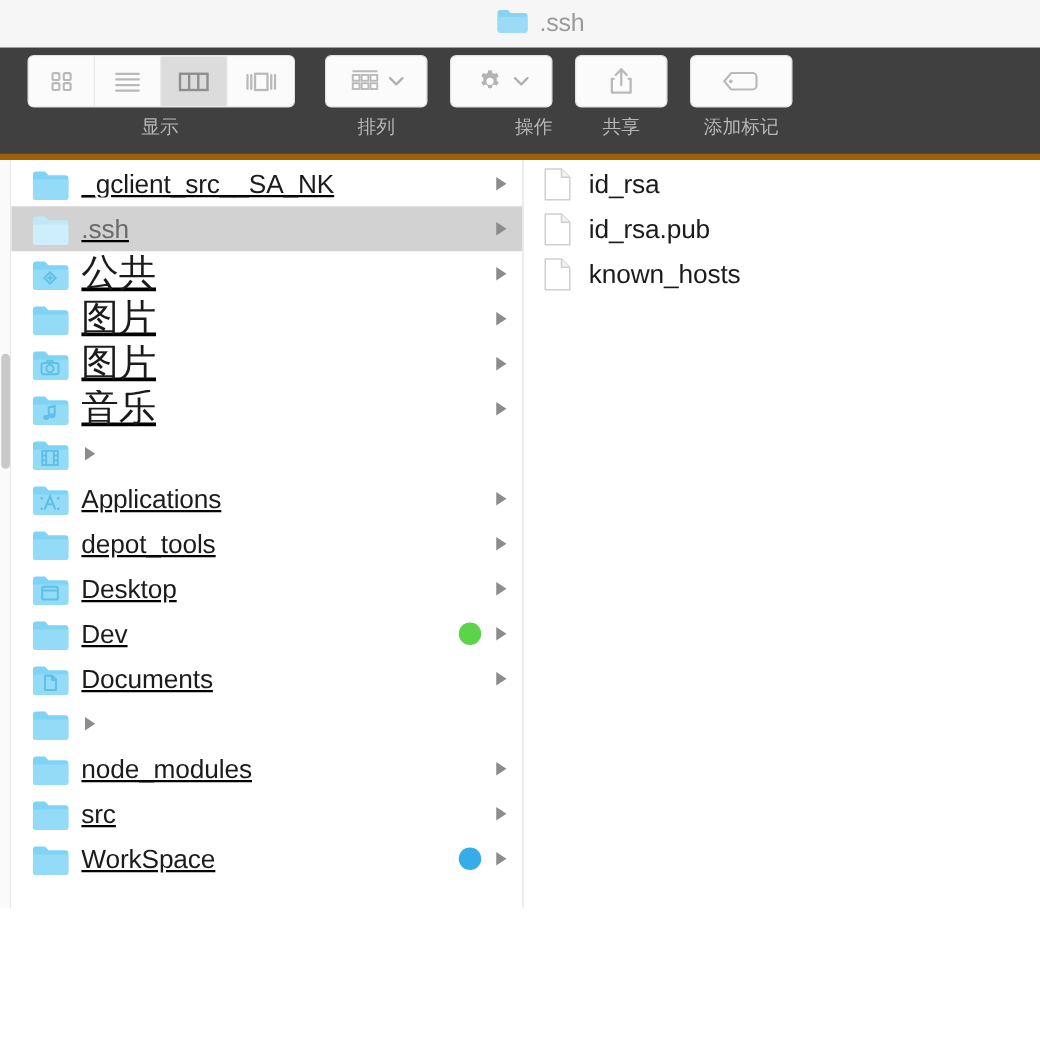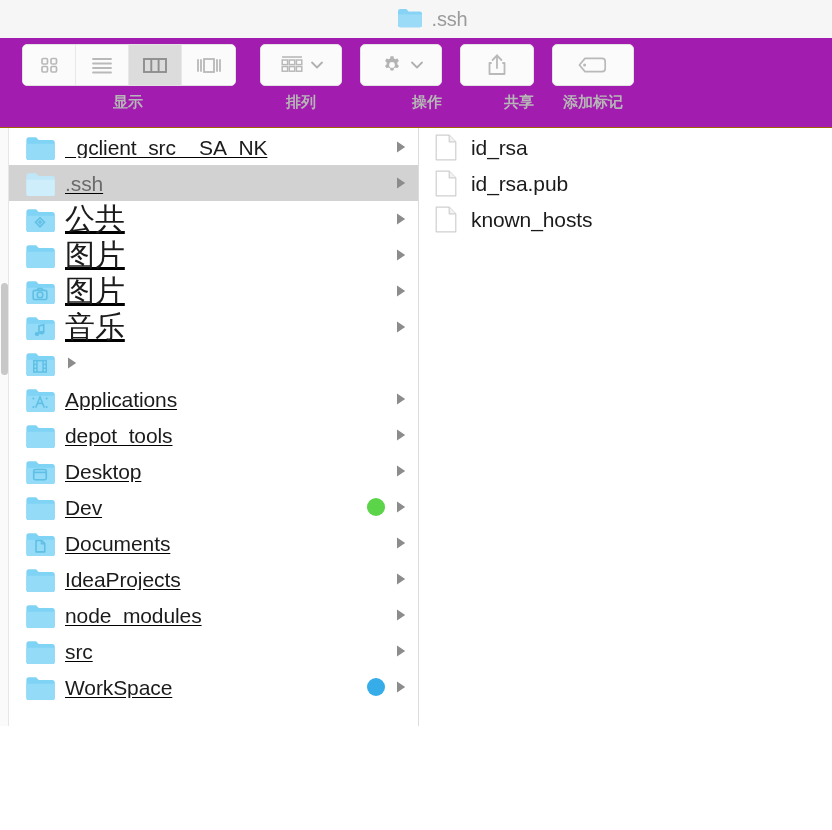--- a/index.html
+++ b/index.html
@@ -44,24 +44,23 @@
     color: #9b9b9b;
     letter-spacing: -0.2px;
     line-height: 1;
   }
 
   
   .toolbar {
     position: relative;
     height: 90px;
     flex: 0 0 90px;
-    background: #a21caf;
-    border-bottom: 1px solid #a16207;
+    background: #404040;
+    border-bottom: 5px solid #a16207;
     padding: 0 0 0 22px;
-    font-weight: bold;
   }
   .tb-row {
     position: relative;
     height: 48px;
     padding-top: 6px;
     display: flex;
     align-items: flex-start;
     gap: 0;
   }
 
@@ -340,21 +339,21 @@
       <div class="spacer-c"></div>
 
       <div class="group">
         <div class="tbtn narrow">
           <svg width="24" height="26" viewBox="0 0 24 26">
             <path d="M12 3.5 L12 16" fill="none" stroke="#b9b9b9" stroke-width="1.8" stroke-linecap="round"></path>
             <path d="M7.6 8 L12 3.5 L16.4 8" fill="none" stroke="#b9b9b9" stroke-width="1.8" stroke-linecap="round" stroke-linejoin="round"></path>
             <path d="M6 11 L4.5 11 L4.5 22 L19.5 22 L19.5 11 L18 11" fill="none" stroke="#b9b9b9" stroke-width="1.8" stroke-linecap="round" stroke-linejoin="round"></path>
           </svg>
         </div>
-        <div class="tb-label" style="left:0; width:74px;text-align:right;">共享</div>
+        <div class="tb-label" style="left:0; width:74px;">共享</div>
       </div>
 
       <div class="spacer-d"></div>
 
       <div class="group">
         <div class="tbtn narrow" style="width:82px;">
           <svg width="34" height="22" viewBox="0 0 34 22">
             <path d="M9 4.4 L26 4.4 A3.2 3.2 0 0 1 29.2 7.6 L29.2 14.4 A3.2 3.2 0 0 1 26 17.6 L9 17.6 L3.4 11 Z" fill="none" stroke="#b9b9b9" stroke-width="1.7" stroke-linejoin="round"></path>
             <circle cx="8.6" cy="11" r="1.5" fill="#b9b9b9"></circle>
           </svg>
@@ -582,21 +581,20 @@
             </svg>
           </span>
         </div>
         <div class="row">
           <span class="row-icon">
             <svg width="32" height="25" viewBox="0 0 26 22">
               <path d="M1 4.3a2.3 2.3 0 0 1 2.3-2.3h6.2l2.4 2.5h11.8A2.3 2.3 0 0 1 26 6.8v12.9a2.3 2.3 0 0 1-2.3 2.3H3.3A2.3 2.3 0 0 1 1 19.7V4.3z" fill="#7fd3f4"></path>
               <path d="M1 7.6h25v12.1a2.3 2.3 0 0 1-2.3 2.3H3.3A2.3 2.3 0 0 1 1 19.7V7.6z" fill="#93dbf7"></path>
             </svg>
           </span>
-          <span class="row-name">IdeaProjects</span>
           <span class="disclosure">
             <svg width="12" height="14" viewBox="0 0 12 14">
               <path d="M2 1.6 L10.2 7 L2 12.4 Z" fill="#8c8c8c"></path>
             </svg>
           </span>
         </div>
         <div class="row">
           <span class="row-icon">
             <svg width="32" height="25" viewBox="0 0 26 22">
               <path d="M1 4.3a2.3 2.3 0 0 1 2.3-2.3h6.2l2.4 2.5h11.8A2.3 2.3 0 0 1 26 6.8v12.9a2.3 2.3 0 0 1-2.3 2.3H3.3A2.3 2.3 0 0 1 1 19.7V4.3z" fill="#7fd3f4"></path>

